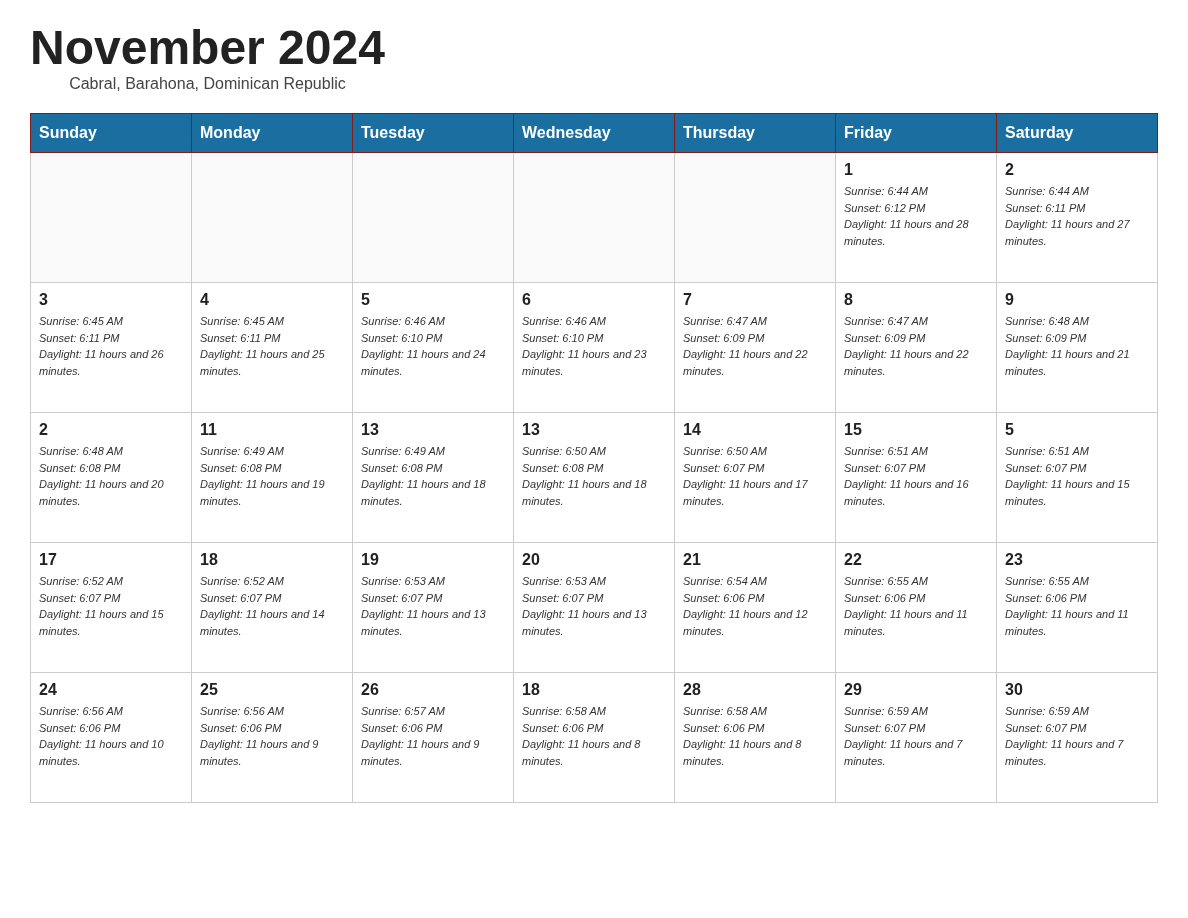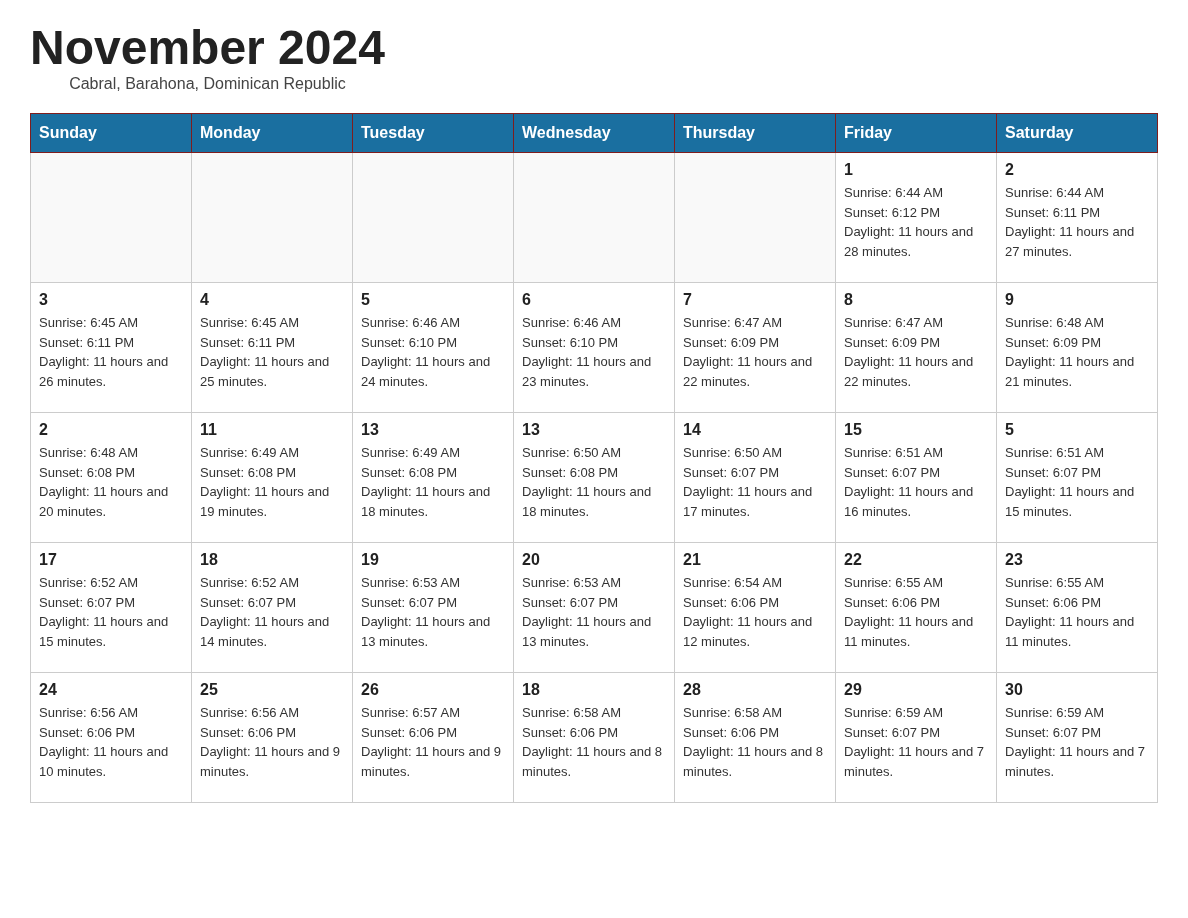--- a/index.html
+++ b/index.html
@@ -83,23 +83,24 @@
       height: 130px;
     }
     .day-number {
       font-size: 16px;
       font-weight: bold;
       color: #222;
       display: block;
       margin-bottom: 4px;
     }
     .day-info {
-      font-size: 13px;
+      font-size: 11px;
       color: #333;
       line-height: 1.5;
+      font-style: italic;
     }
     .empty-cell {
       background: #f9f9f9;
     }
     .row-divider td {
       border-top: 2px solid #1a6fa0;
     }
   </style>
 </head>
 <body>

